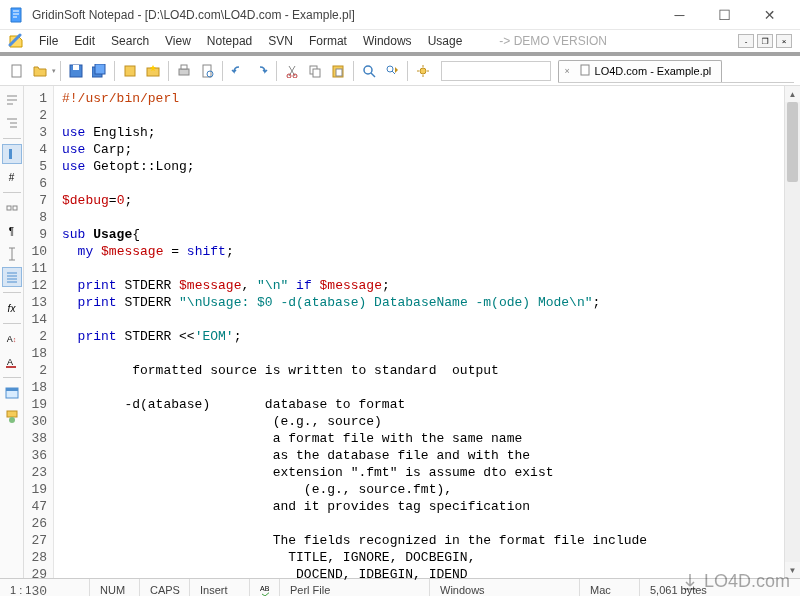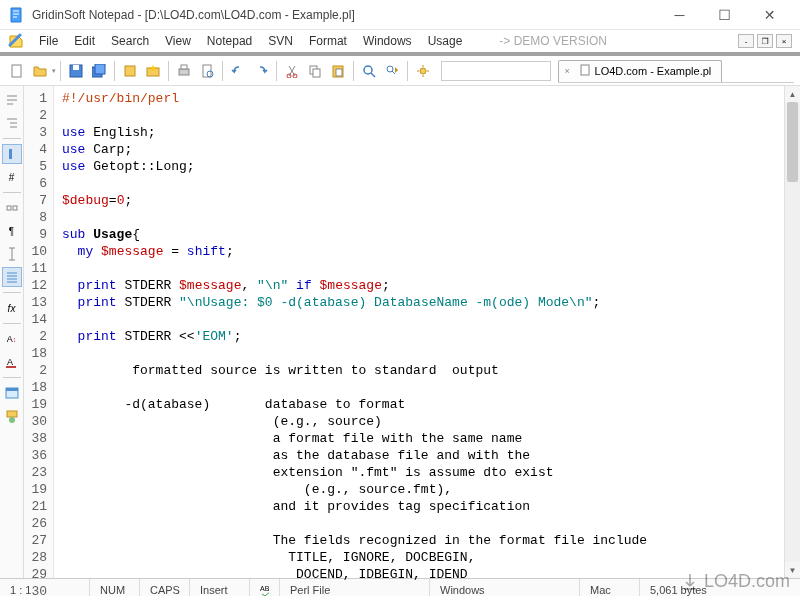--- a/index.html
+++ b/index.html
@@ -381,21 +381,21 @@
       <div>2</div>
       <div>18</div>
       <div>2</div>
       <div>18</div>
       <div>19</div>
       <div>30</div>
       <div>38</div>
       <div>36</div>
       <div>23</div>
       <div>19</div>
-      <div>21</div>
+      <div>47</div>
       <div>26</div>
       <div>27</div>
       <div>28</div>
       <div>29</div>
       <div>30</div>
     </div>
 
   <div class="editor" id="editor"><div class="ln"><span class="comment">#!/usr/bin/perl</span></div><div class="ln"></div><div class="ln"><span class="kw">use</span><span> English;</span></div><div class="ln"><span class="kw">use</span><span> Carp;</span></div><div class="ln"><span class="kw">use</span><span> Getopt::Long;</span></div><div class="ln"></div><div class="ln"><span class="var">$debug</span><span>=</span><span class="num">0</span><span>;</span></div><div class="ln"></div><div class="ln"><span class="kw">sub</span><span> </span><span class="sub">Usage</span><span>{</span></div><div class="ln"><span>  </span><span class="kw">my</span><span> </span><span class="var">$message</span><span> = </span><span class="kw">shift</span><span>;</span></div><div class="ln"></div><div class="ln"><span>  </span><span class="kw">print</span><span> STDERR </span><span class="var">$message</span><span>, </span><span class="str">"\n"</span><span> </span><span class="kw">if</span><span> </span><span class="var">$message</span><span>;</span></div><div class="ln"><span>  </span><span class="kw">print</span><span> STDERR </span><span class="str">"\nUsage: $0 -d(atabase) DatabaseName -m(ode) Mode\n"</span><span>;</span></div><div class="ln"></div><div class="ln"><span>  </span><span class="kw">print</span><span> STDERR &lt;&lt;</span><span class="str">'EOM'</span><span>;</span></div><div class="ln"></div><div class="ln"><span>         formatted source is written to standard  output</span></div><div class="ln"></div><div class="ln"><span>        -d(atabase)       database to format</span></div><div class="ln"><span>                           (e.g., source)</span></div><div class="ln"><span>                           a format file with the same name</span></div><div class="ln"><span>                           as the database file and with the</span></div><div class="ln"><span>                           extension ".fmt" is assume dto exist</span></div><div class="ln"><span>                               (e.g., source.fmt),</span></div><div class="ln"><span>                           and it provides tag specification</span></div><div class="ln"></div><div class="ln"><span>                           The fields recognized in the format file include</span></div><div class="ln"><span>                             TITLE, IGNORE, DOCBEGIN,</span></div><div class="ln"><span>                              DOCEND, IDBEGIN, IDEND</span></div><div class="ln"></div></div>
 
   <div class="scrollbar-v">

